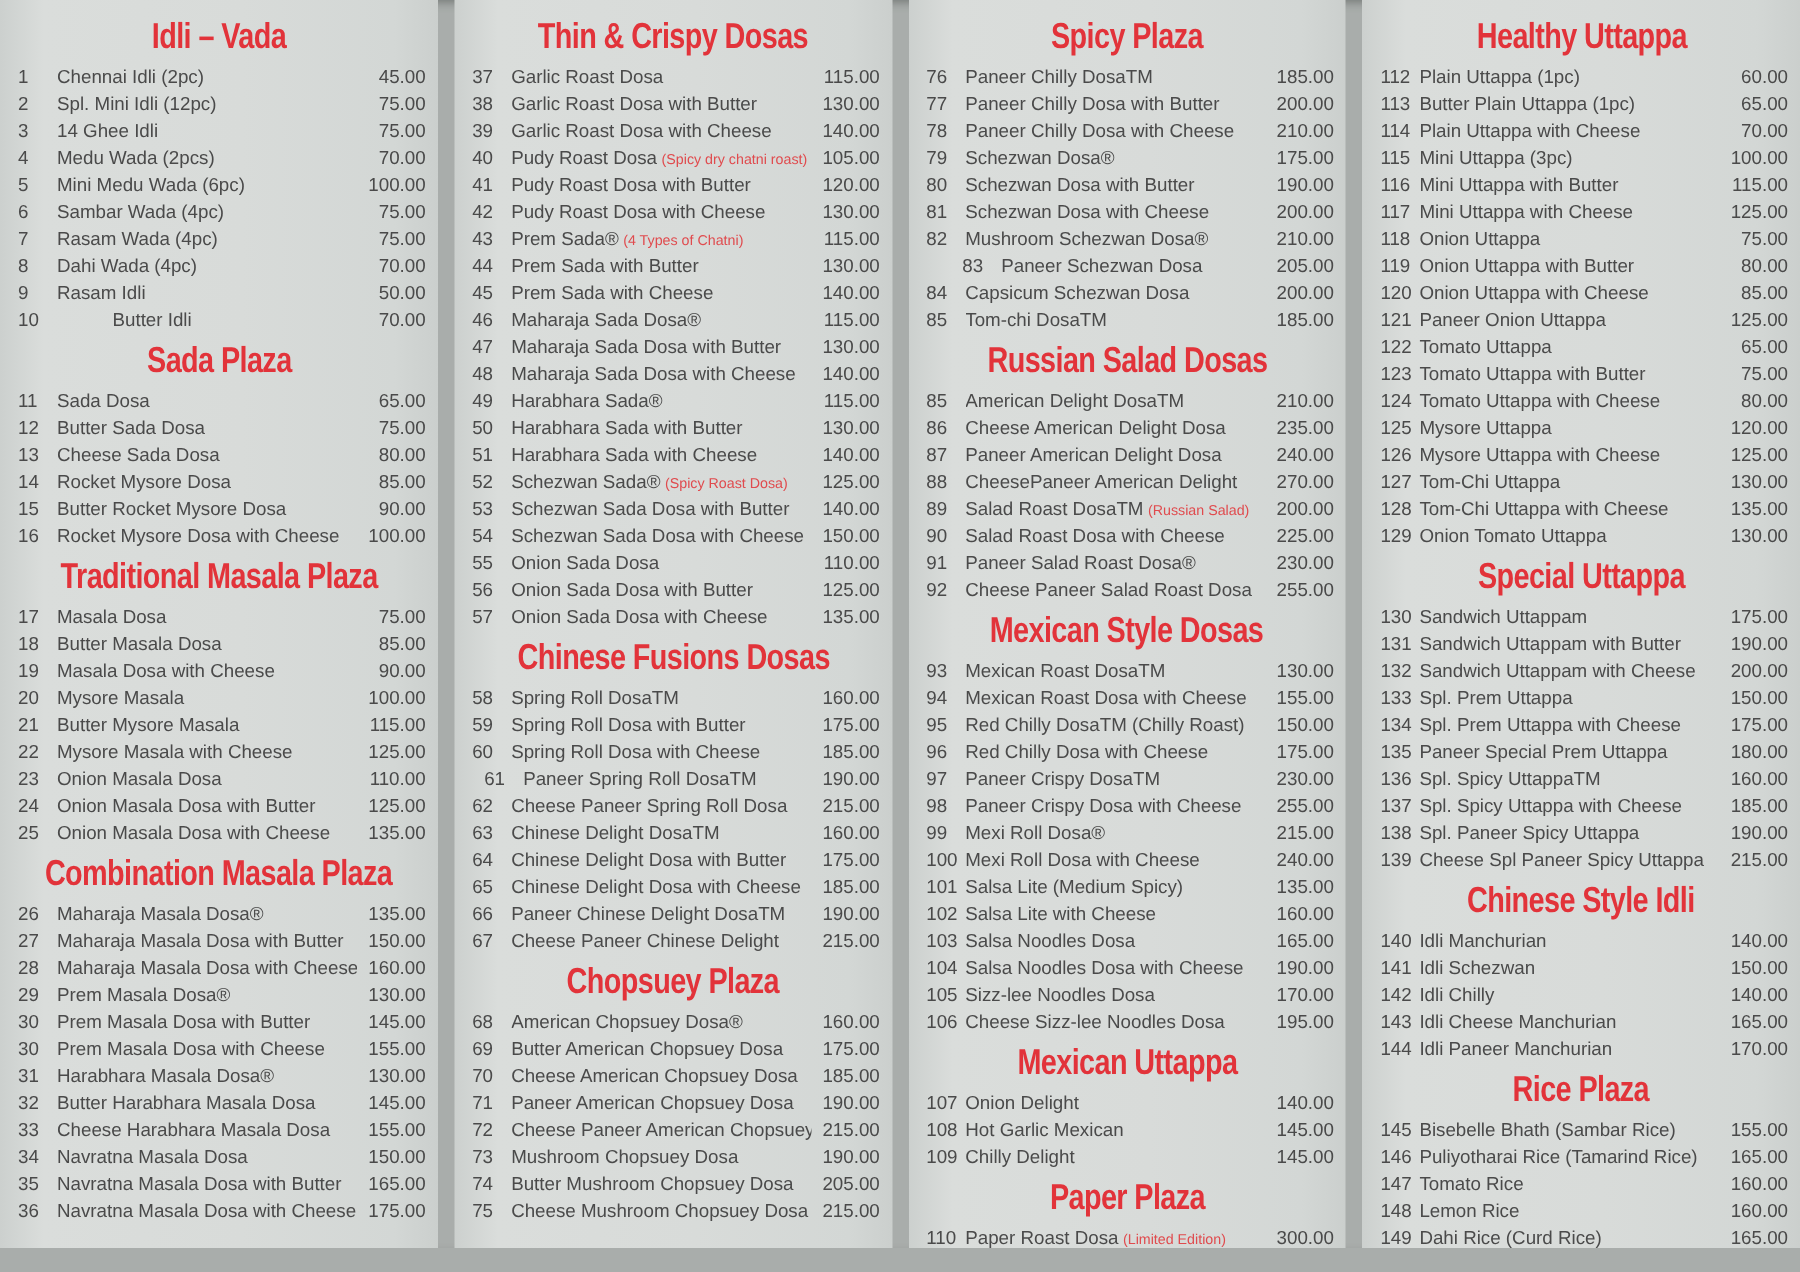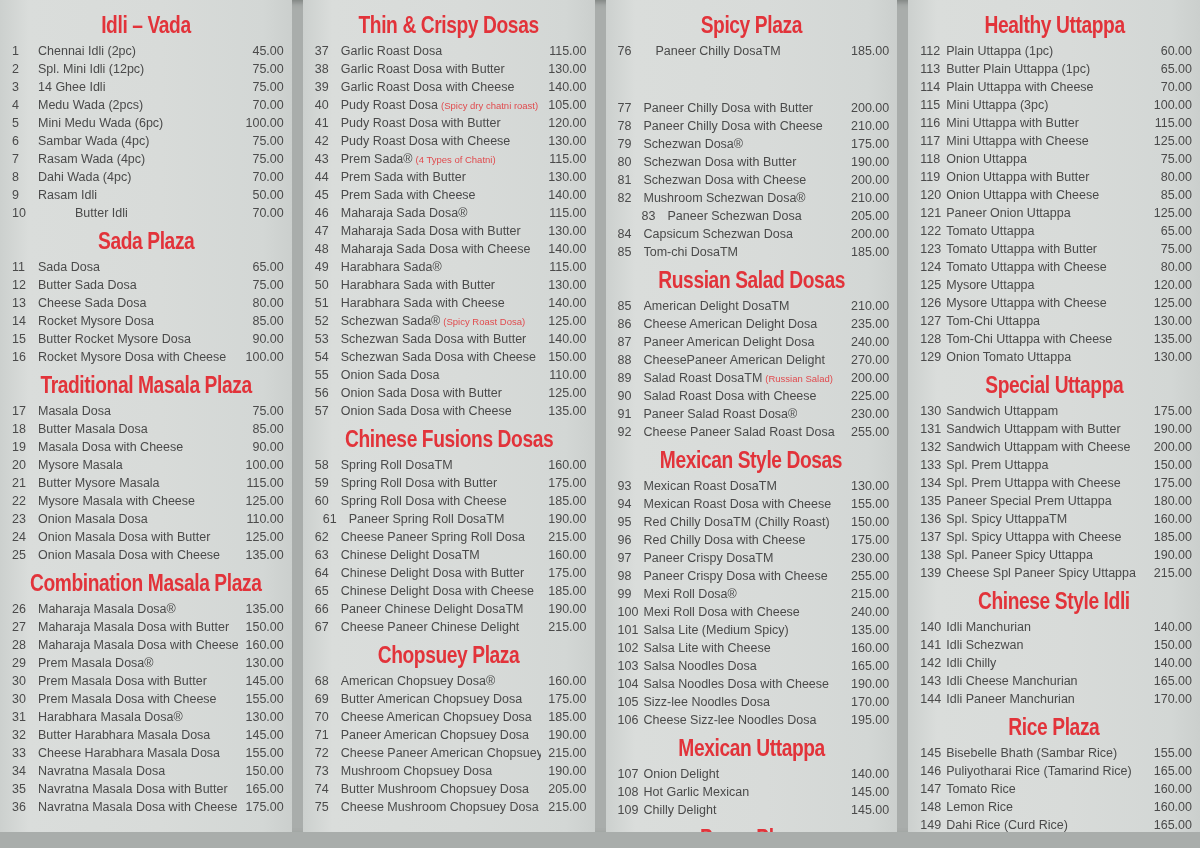--- a/index.html
+++ b/index.html
@@ -428,26 +428,26 @@
         <span class="item-price">205.00</span>
       </div>
       <div class="menu-item" style="color: rgb(74, 74, 74);">
         <span class="item-number">75</span>
         <span class="item-name"><span>Cheese Mushroom Chopsuey Dosa</span></span>
         <span class="item-price">215.00</span>
       </div>
     </div>
     <div class="menu-column">
       <div class="section-title" style="color: rgb(226, 51, 58);"><span>Spicy Plaza</span></div>
-      <div class="menu-item" style="color: rgb(74, 74, 74); gap: 12px;">
+      <div class="menu-item" style="color: rgb(74, 74, 74);">
         <span class="item-number">76</span>
         <span class="item-name"><span>Paneer Chilly DosaTM</span></span>
         <span class="item-price">185.00</span>
       </div>
-      <div class="menu-item" style="color: rgb(74, 74, 74); margin-top: 39px;">
+      <div class="menu-item" style="color: rgb(74, 74, 74);">
         <span class="item-number">77</span>
         <span class="item-name"><span>Paneer Chilly Dosa with Butter</span></span>
         <span class="item-price">200.00</span>
       </div>
       <div class="menu-item" style="color: rgb(74, 74, 74);">
         <span class="item-number">78</span>
         <span class="item-name"><span>Paneer Chilly Dosa with Cheese</span></span>
         <span class="item-price">210.00</span>
       </div>
       <div class="menu-item" style="color: rgb(74, 74, 74);">

